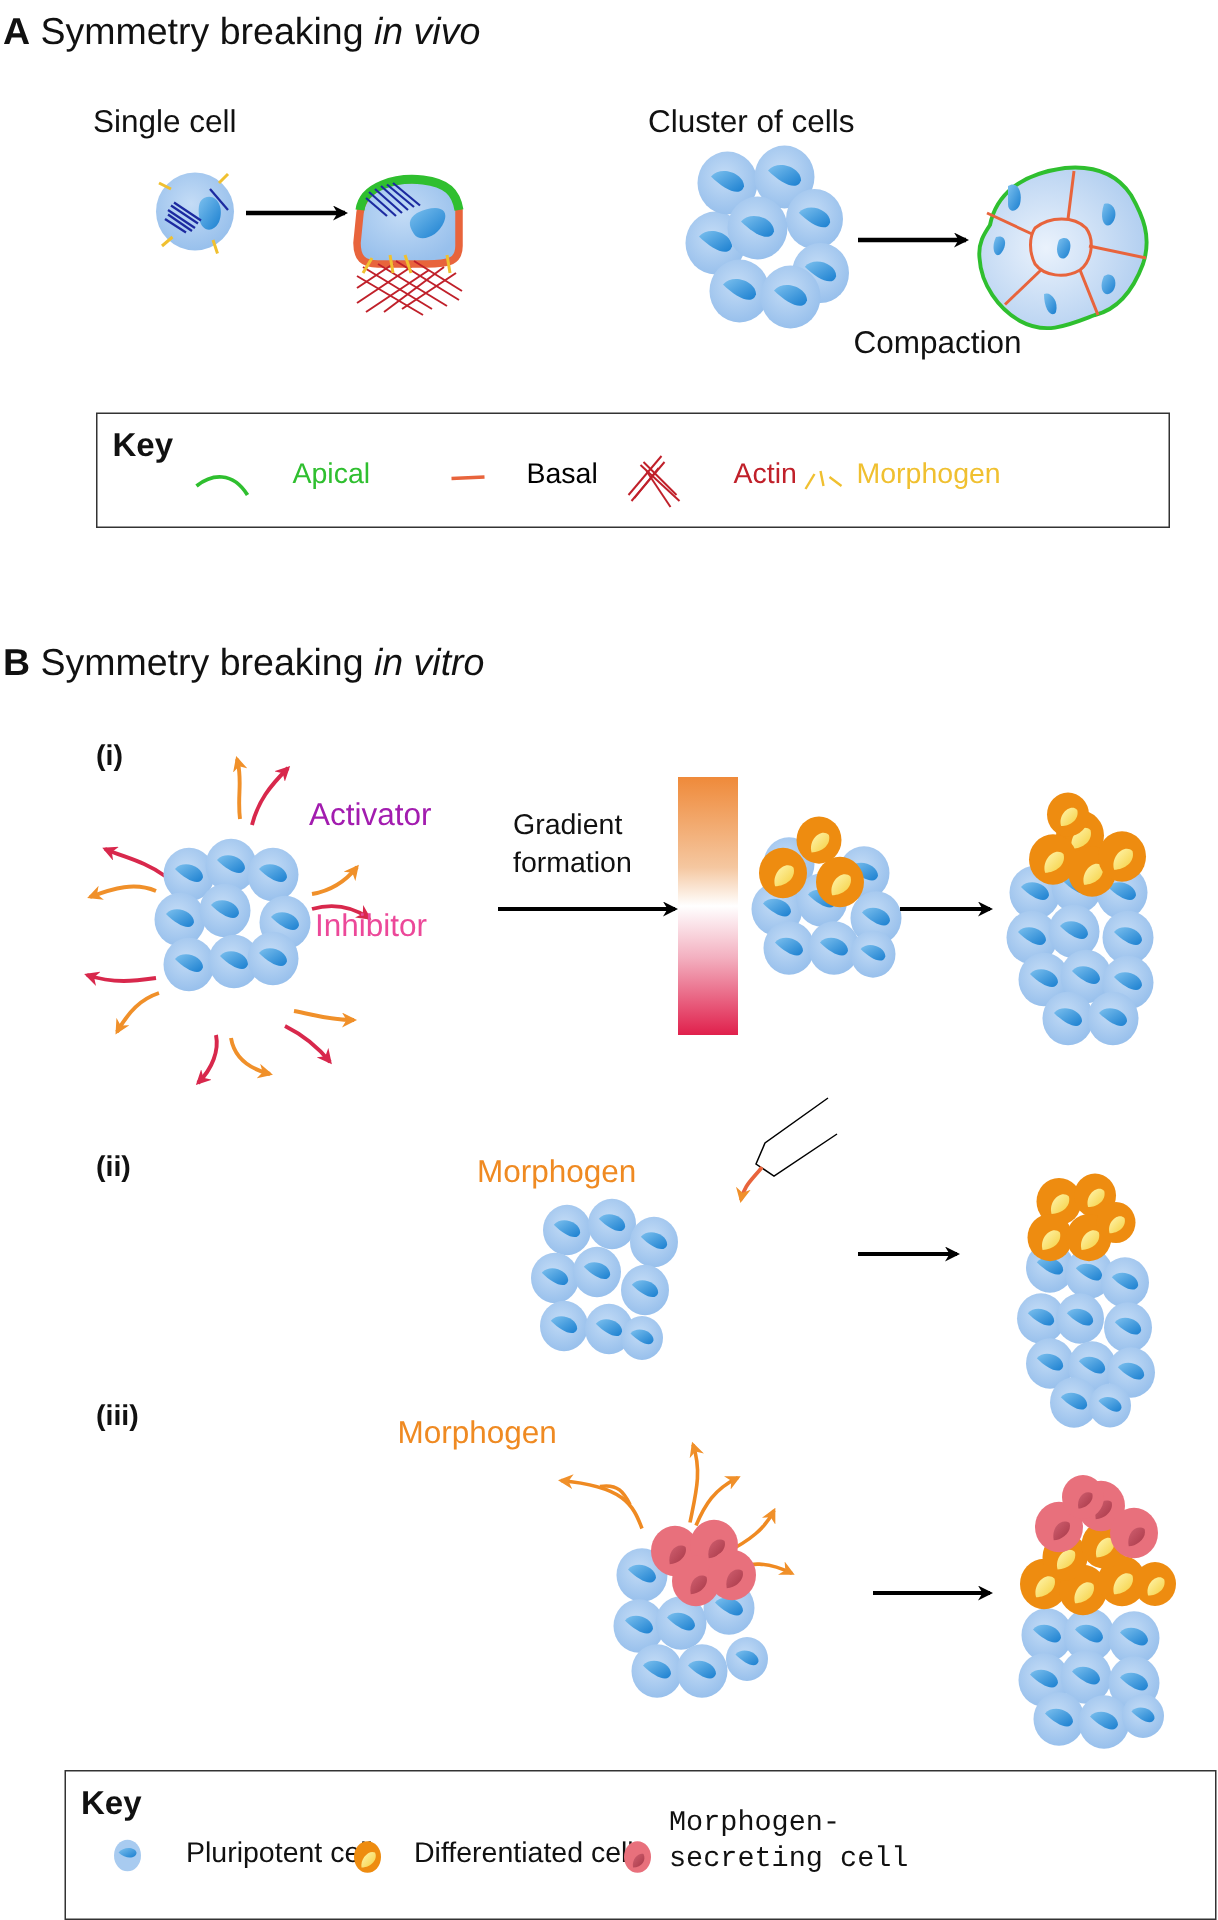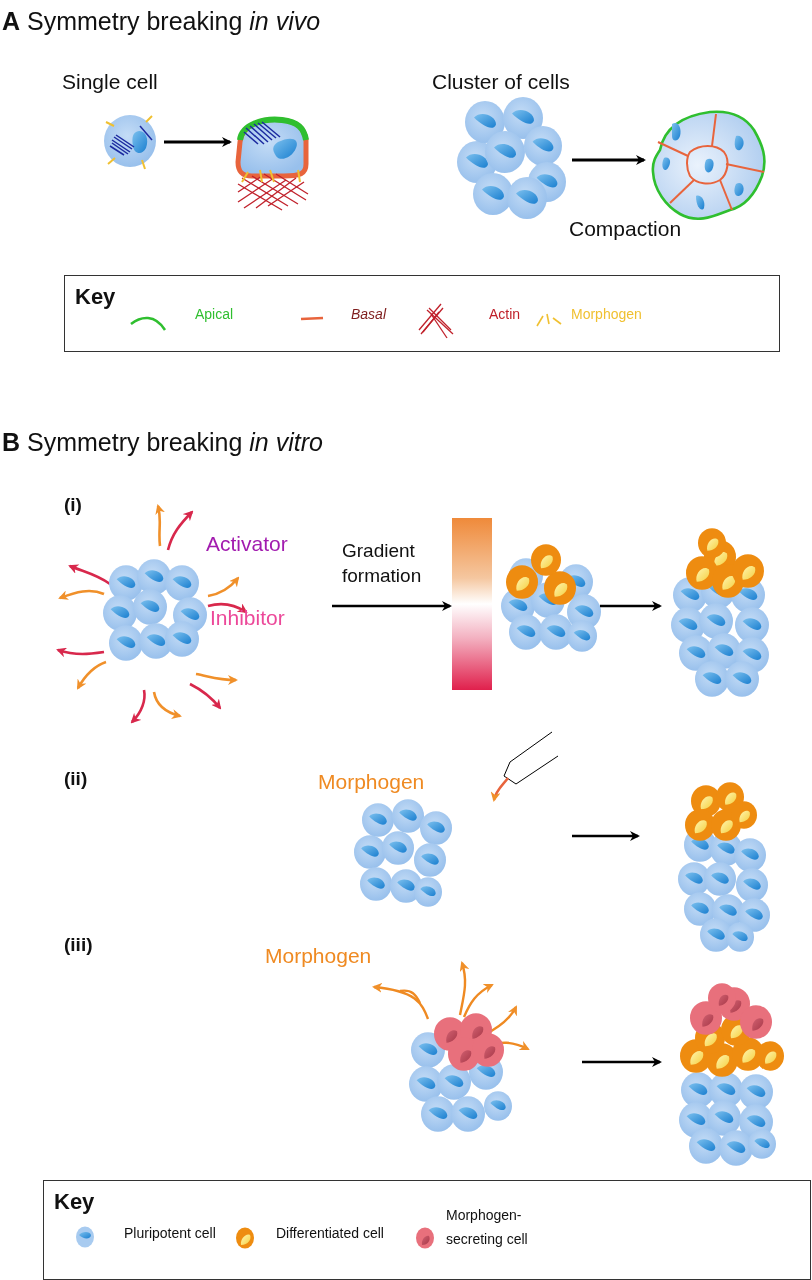--- a/index.html
+++ b/index.html
@@ -5,21 +5,21 @@
   html, body { margin:0; padding:0; background:#ffffff; }
   body { width:812px; height:1280px; position:relative; overflow:hidden; font-family:"Liberation Sans", sans-serif; color:#111; }
   .abs { position:absolute; }
   .panel-title { font-size:25px; white-space:nowrap; }
   .panel-title .letter { font-weight:bold; }
   .panel-title .ital { font-style:italic; }
   .label { font-size:21px; white-space:nowrap; }
   .roman { font-size:19px; font-weight:bold; }
   .keybox { border:1.5px solid #333; box-sizing:border-box; background:#fff; }
   .keytitle { font-size:22px; font-weight:bold; }
-  .keytext { font-size:14px; white-space:nowrap; }
+  .keytext { font-size:19px; white-space:nowrap; }
   svg.abs { overflow:visible; }
 </style>
 </head>
 <body>
 
 <svg width="0" height="0" style="position:absolute">
   <defs>
     <radialGradient id="gBlue" cx="45%" cy="40%" r="60%">
       <stop offset="0%" stop-color="#c4dcf6"></stop>
       <stop offset="100%" stop-color="#98c0ec"></stop>
@@ -182,21 +182,21 @@
 
 <div class="abs keybox" style="left:64px; top:275px; width:716px; height:77px;">
   <div class="abs keytitle" style="left:10px; top:8px;">Key</div>
   <svg class="abs" style="left:64px; top:34px;" width="40" height="24" viewBox="0 0 40 24">
     <path d="M2,14 C12,6 26,4 36,20" fill="none" stroke="#2fbf2f" stroke-width="2.5"></path>
   </svg>
   <div class="abs keytext" style="left:130px; top:30px; color:#2fbf2f;">Apical</div>
   <svg class="abs" style="left:234px; top:36px;" width="30" height="16" viewBox="0 0 30 16">
     <line x1="2" y1="7" x2="24" y2="6" stroke="#e8643c" stroke-width="2.5"></line>
   </svg>
-  <div class="abs keytext" style="left:286px; top:30px; color:#7f1d1d;font-style:italic;">Basal</div>
+  <div class="abs keytext" style="left:286px; top:30px; color:#000000;">Basal</div>
   <svg class="abs" style="left:352px; top:24px;" width="38" height="40" viewBox="0 0 38 40">
     <g stroke="#c0202a" stroke-width="1.3">
       <line x1="2" y1="30" x2="24" y2="4"></line>
         <line x1="4" y1="34" x2="26" y2="8"></line>
         <line x1="6" y1="32" x2="22" y2="12"></line>
       <line x1="10" y1="10" x2="36" y2="34"></line>
         <line x1="12" y1="8" x2="34" y2="30"></line>
         <line x1="14" y1="14" x2="30" y2="38"></line>
     </g>
   </svg>
@@ -666,17 +666,17 @@
   <div class="abs keytext" style="left:80px; top:44px;">Pluripotent cell</div>
   <svg class="abs" style="left:190px; top:44px;" width="22" height="26" viewBox="0 0 22 26">
     <ellipse cx="11" cy="13" rx="9" ry="10.5" fill="#ee8c10"></ellipse>
     <path d="M7,20 C6,14 12,8 16,10 C18,14 14,20 7,20 Z" fill="url(#gYel)"></path>
   </svg>
   <div class="abs keytext" style="left:232px; top:44px;">Differentiated cell</div>
   <svg class="abs" style="left:370px; top:44px;" width="22" height="26" viewBox="0 0 22 26">
     <ellipse cx="11" cy="13" rx="9" ry="10.5" fill="#e8707c"></ellipse>
     <path d="M8,20 C7,14 12,10 15,11 C17,15 14,20 8,20 Z" fill="url(#gRedNuc)"></path>
   </svg>
-  <div class="abs" style="left:402px; top:22px; font-size:14px; line-height:24px;">
+  <div class="abs" style="left:402px; top:22px; font-size:19px; line-height:24px;font-family:Liberation Mono, monospace;">
     <div>Morphogen-</div>
     <div>secreting cell</div>
   </div>
 </div>
 
 </body></html>

